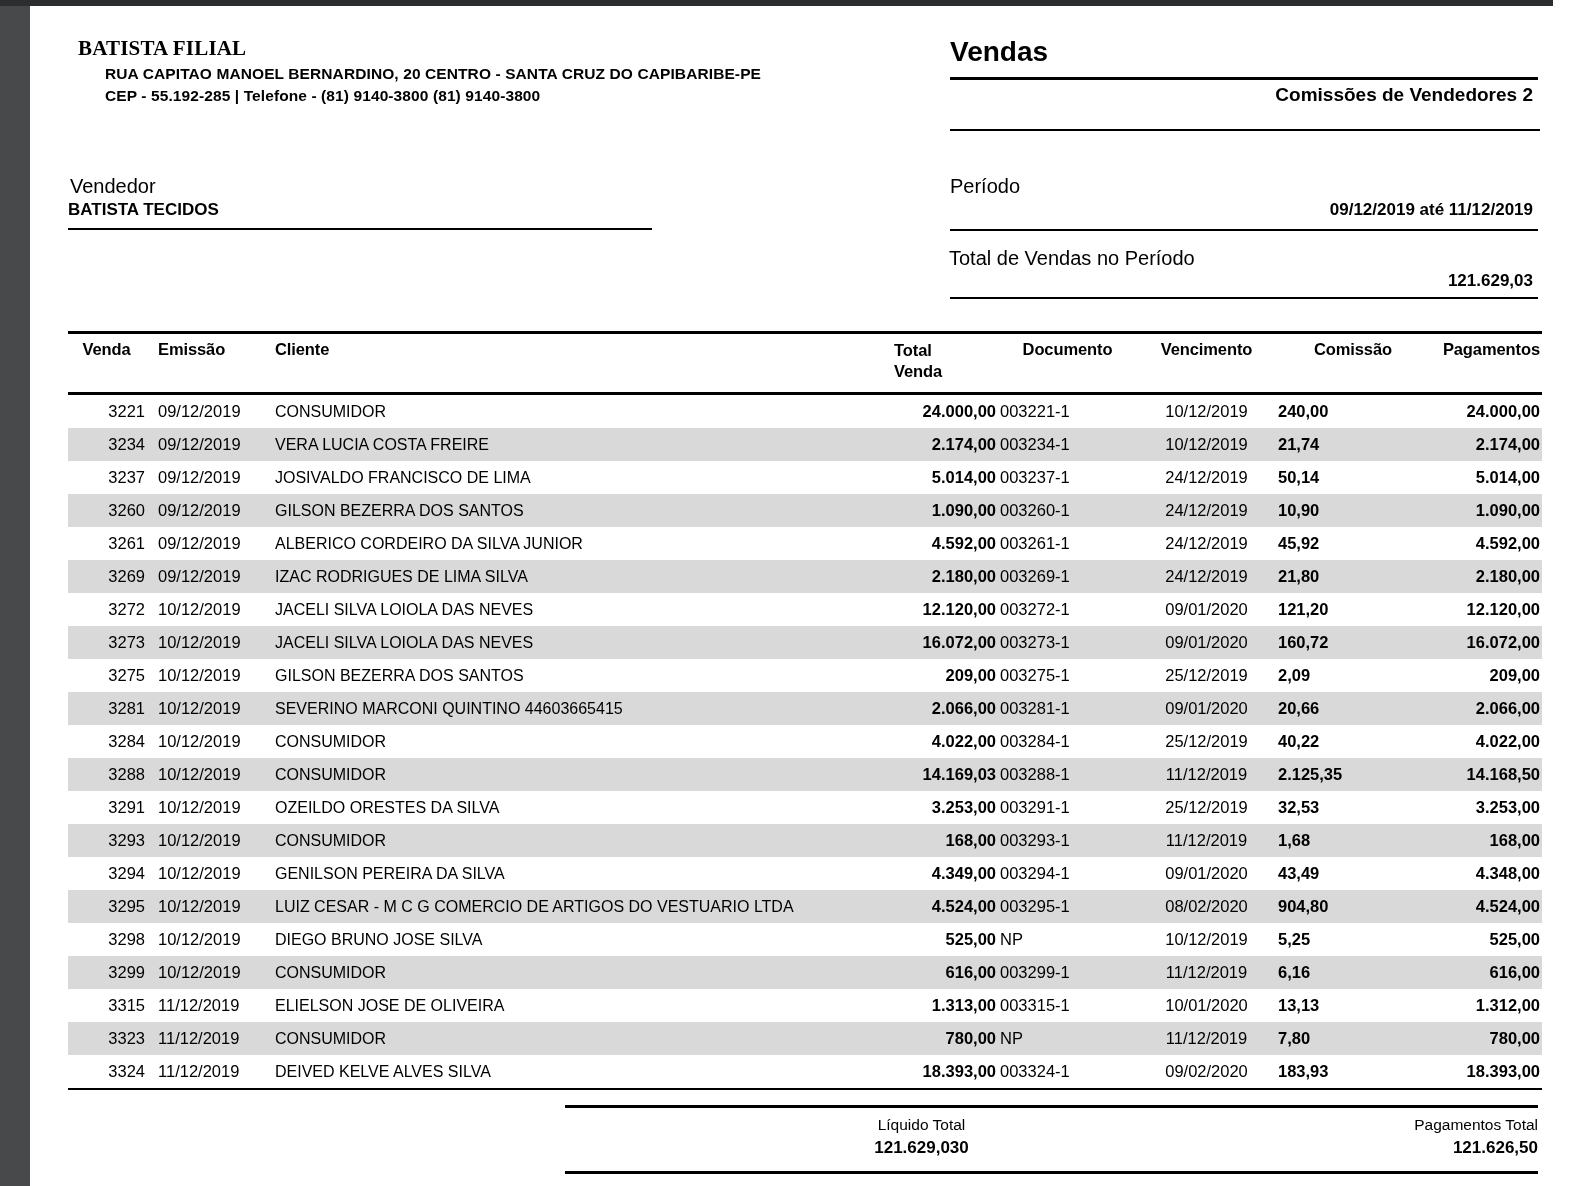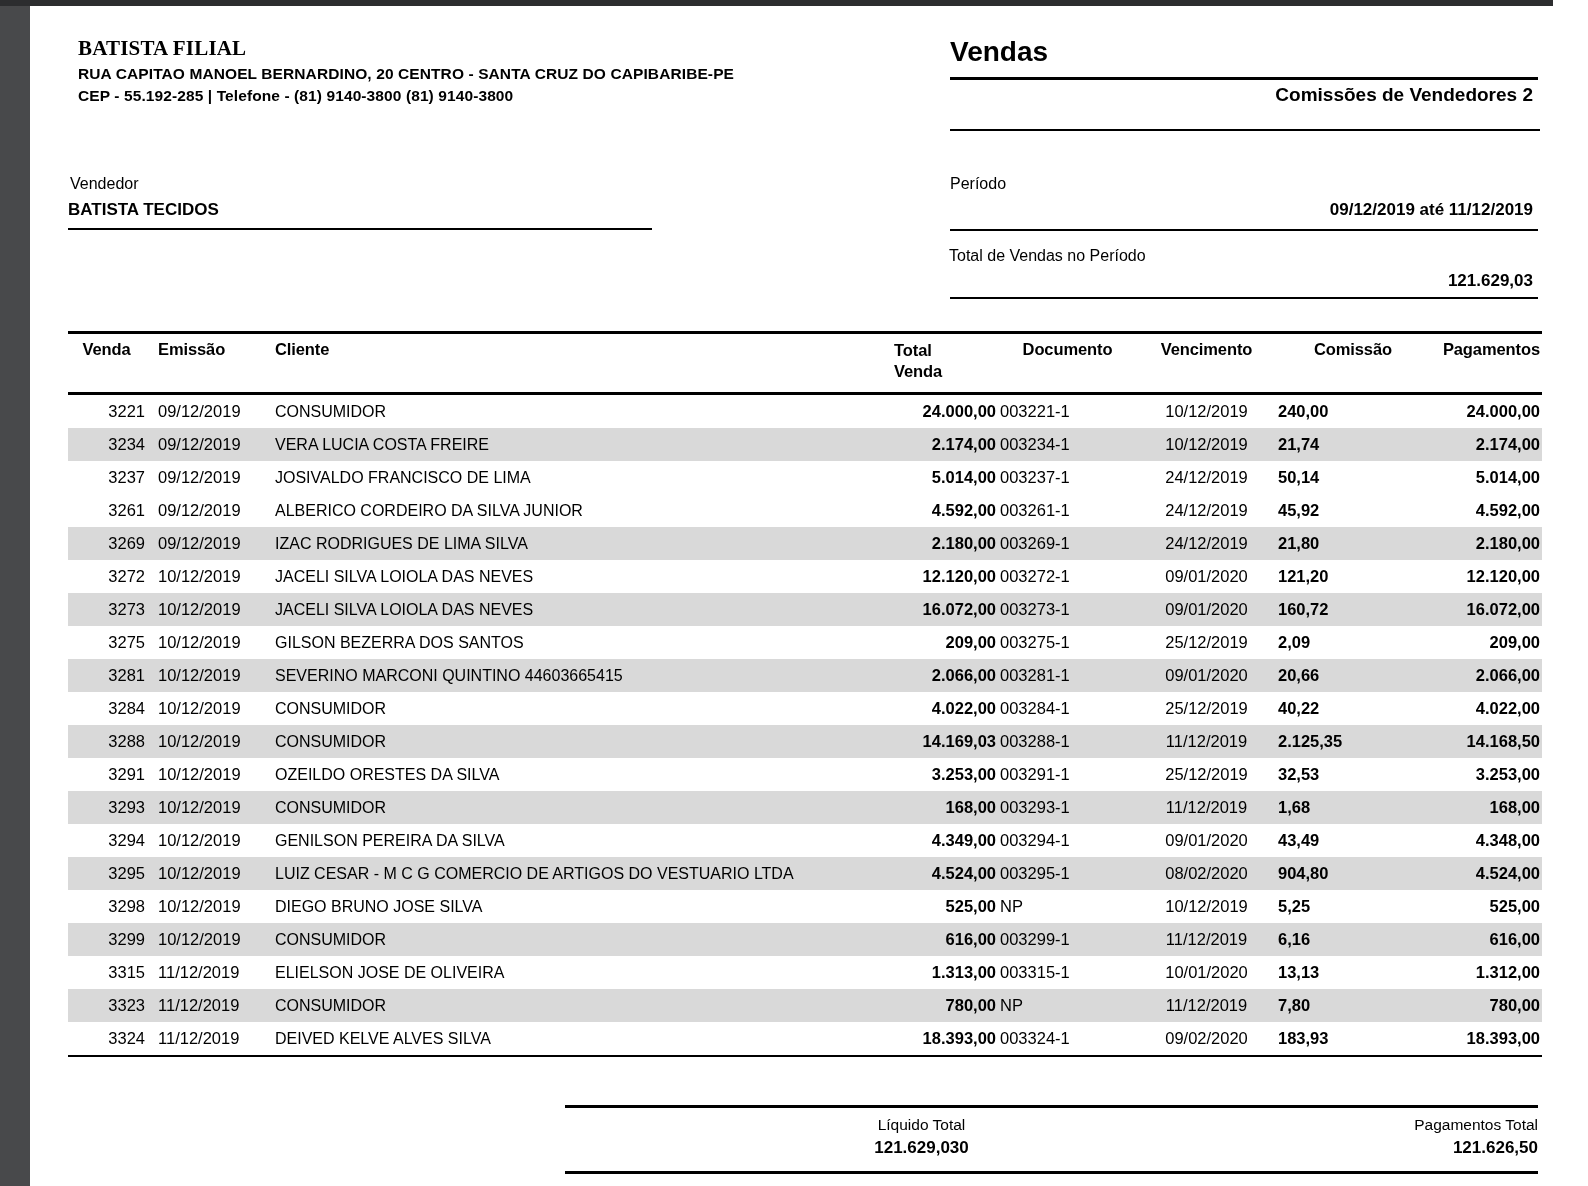--- a/index.html
+++ b/index.html
@@ -13,30 +13,30 @@
   body{
     width:1588px;height:1186px;position:relative;overflow:hidden;
     font-family:"Liberation Sans","DejaVu Sans",sans-serif;color:var(--ink);
   }
   .left-strip{position:absolute;left:0;top:0;width:30px;height:1186px;background:var(--sidebar);}
   .top-strip{position:absolute;left:0;top:0;width:1553px;height:6px;background:var(--topbar);}
 
   
   .company{position:absolute;left:78px;top:36px;width:860px;}
   .company-name{font-size:21px;font-weight:bold;letter-spacing:.2px;font-family:Liberation Serif, serif;}
-  .company-address,.company-contact{font-size:15.5px;font-weight:bold;margin-top:4px;letter-spacing:.1px;}
+  .company-address,.company-contact{font-size:15.5px;font-weight:bold;margin-top:4px;letter-spacing:.1px;margin-left:27px;}
 
   .report-title{position:absolute;left:950px;top:36px;font-size:28px;font-weight:bold;}
   .rule{position:absolute;background:var(--ink);}
   .title-rule{left:950px;top:77px;width:588px;height:3px;}
   .report-subtitle{position:absolute;left:950px;top:84px;width:583px;text-align:right;font-size:19px;font-weight:bold;}
   .subtitle-rule{left:950px;top:129px;width:590px;height:2px;}
 
   
-  .field-label{position:absolute;font-size:16px;font-weight:normal;}
+  .field-label{position:absolute;font-size:20px;font-weight:normal;}
   .field-value{position:absolute;font-size:17px;font-weight:bold;}
   .vendedor-label{left:70px;top:175px;}
   .vendedor-value{left:68px;top:200px;width:584px;}
   .vendedor-rule{left:68px;top:228px;width:584px;height:2px;}
   .periodo-label{left:950px;top:175px;}
   .periodo-value{left:950px;top:200px;width:583px;text-align:right;}
   .periodo-rule{left:950px;top:229px;width:588px;height:2px;}
   .totalvendas-label{left:949px;top:247px;}
   .totalvendas-value{left:950px;top:271px;width:583px;text-align:right;}
   .totalvendas-rule{left:950px;top:297px;width:588px;height:2px;}
@@ -164,20 +164,30 @@
       <tr>
         <td class="c-venda">3237</td>
         <td class="c-emissao">09/12/2019</td>
         <td class="c-cliente">JOSIVALDO FRANCISCO DE LIMA</td>
         <td class="c-total">5.014,00</td>
         <td class="c-doc">003237-1</td>
         <td class="c-venc">24/12/2019</td>
         <td class="c-com">50,14</td>
         <td class="c-pag">5.014,00</td>
       </tr>
+      <tr class="striped">
+        <td class="c-venda">3260</td>
+        <td class="c-emissao">09/12/2019</td>
+        <td class="c-cliente">GILSON BEZERRA DOS SANTOS</td>
+        <td class="c-total">1.090,00</td>
+        <td class="c-doc">003260-1</td>
+        <td class="c-venc">24/12/2019</td>
+        <td class="c-com">10,90</td>
+        <td class="c-pag">1.090,00</td>
+      </tr>
       <tr>
         <td class="c-venda">3261</td>
         <td class="c-emissao">09/12/2019</td>
         <td class="c-cliente">ALBERICO CORDEIRO DA SILVA JUNIOR</td>
         <td class="c-total">4.592,00</td>
         <td class="c-doc">003261-1</td>
         <td class="c-venc">24/12/2019</td>
         <td class="c-com">45,92</td>
         <td class="c-pag">4.592,00</td>
       </tr>

